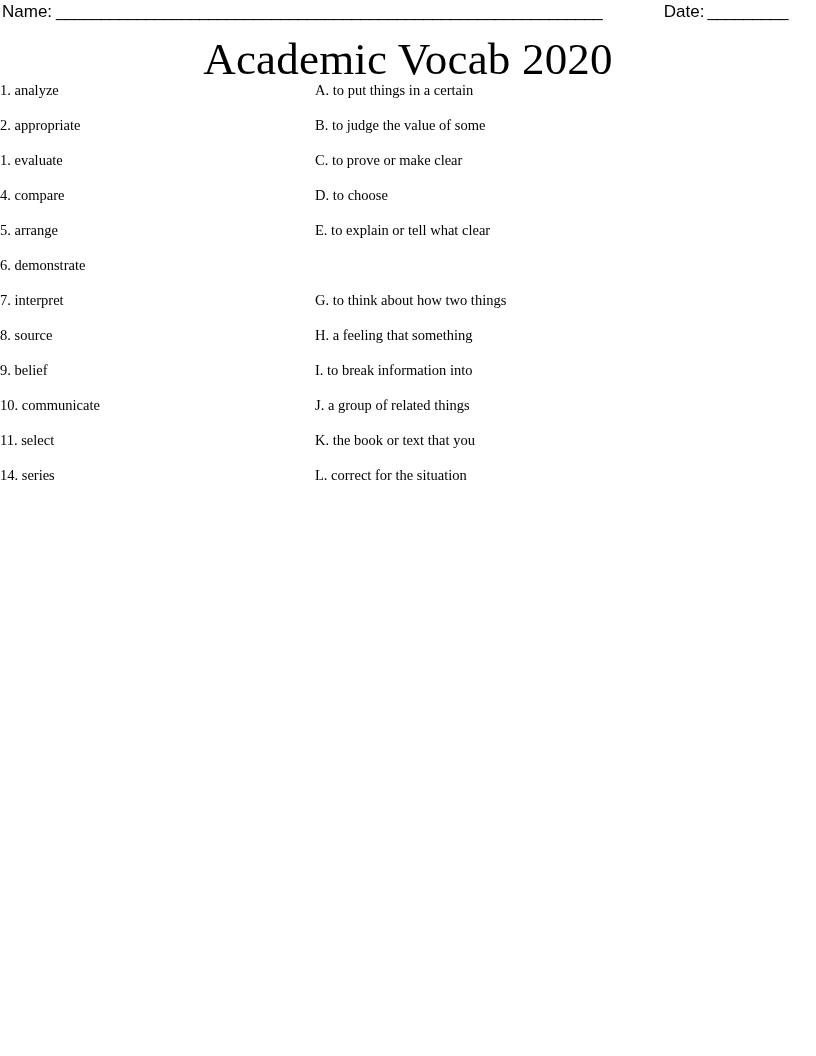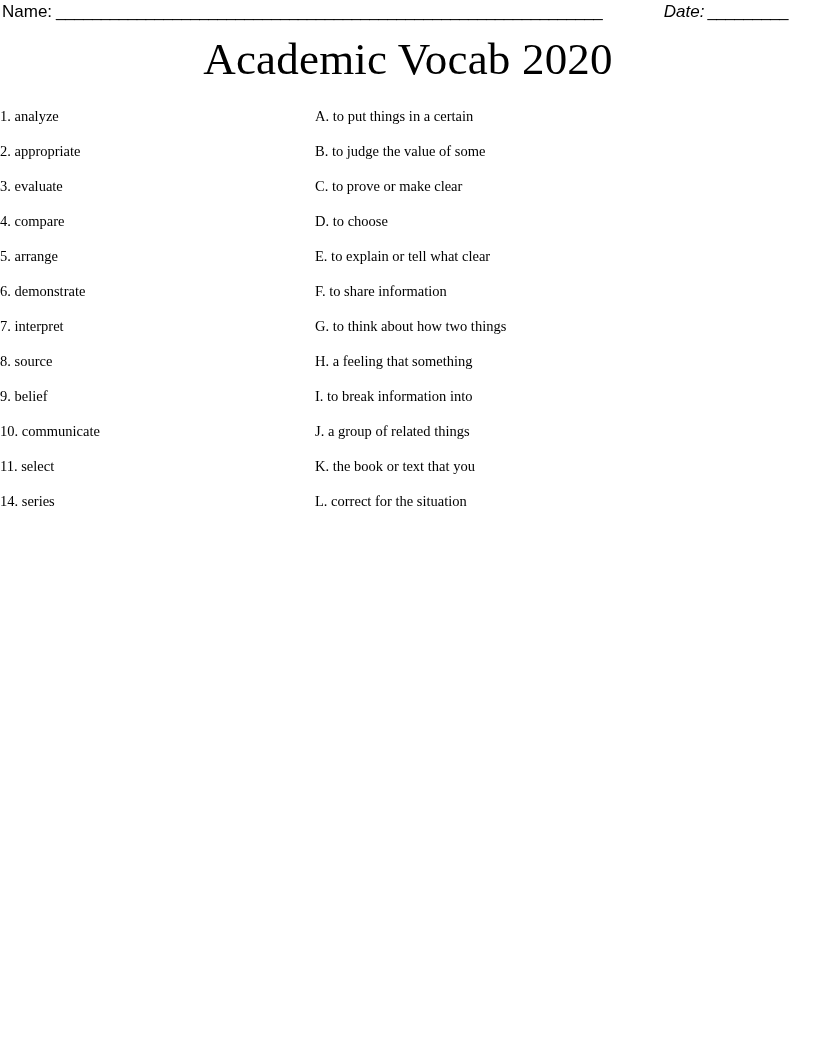--- a/index.html
+++ b/index.html
@@ -36,41 +36,39 @@
     font-weight: 400;
   }
   .name-line {
     flex: 1 1 auto;
     overflow: hidden;
     letter-spacing: -0.5px;
     padding: 0 4px;
   }
   .date-label {
     padding-left: 10px;
-    font-style: italic;
   }
   .date-line {
     letter-spacing: -0.5px;
     padding-left: 3px;
   }
 
   
   .doc-title {
     text-align: center;
     font-family: "Liberation Serif", serif;
     font-size: 45px;
     font-weight: 400;
     line-height: 1.05;
     margin: 14px 0 0 0;
     letter-spacing: 0.2px;
   }
 
   
   .match-area {
-    margin-top: 26px;
     position: relative;
   }
   .match-row {
     display: flex;
     align-items: baseline;
     font-size: 14.5px;
     line-height: 1;
     height: 35px;
   }
   .term-col {
@@ -107,37 +105,36 @@
       <div class="term-col"><span class="term-text">1. analyze</span></div>
       <div class="def-col"><span class="def-text">A. to put things in a certain</span></div>
     </div>
 
     <div class="match-row">
       <div class="term-col"><span class="term-text">2. appropriate</span></div>
       <div class="def-col"><span class="def-text">B. to judge the value of some</span></div>
     </div>
 
     <div class="match-row">
-      <div class="term-col"><span class="term-text">3. evaluate</span></div>
+      <div class="term-col"><span class="term-text">1. evaluate</span></div>
       <div class="def-col"><span class="def-text">C. to prove or make clear</span></div>
     </div>
 
     <div class="match-row">
       <div class="term-col"><span class="term-text">4. compare</span></div>
       <div class="def-col"><span class="def-text">D. to choose</span></div>
     </div>
 
     <div class="match-row">
       <div class="term-col"><span class="term-text">5. arrange</span></div>
       <div class="def-col"><span class="def-text">E. to explain or tell what clear</span></div>
     </div>
 
     <div class="match-row">
       <div class="term-col"><span class="term-text">6. demonstrate</span></div>
-      <div class="def-col"><span class="def-text">F. to share information</span></div>
     </div>
 
     <div class="match-row">
       <div class="term-col"><span class="term-text">7. interpret</span></div>
       <div class="def-col"><span class="def-text">G. to think about how two things</span></div>
     </div>
 
     <div class="match-row">
       <div class="term-col"><span class="term-text">8. source</span></div>
       <div class="def-col"><span class="def-text">H. a feeling that something</span></div>

